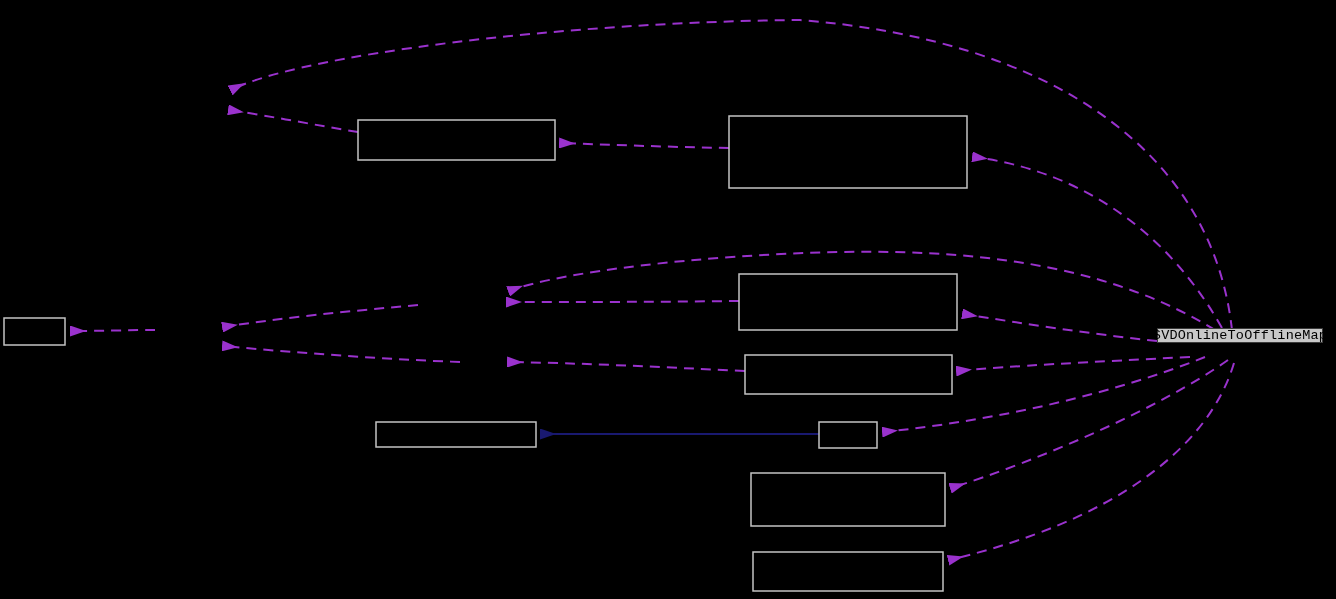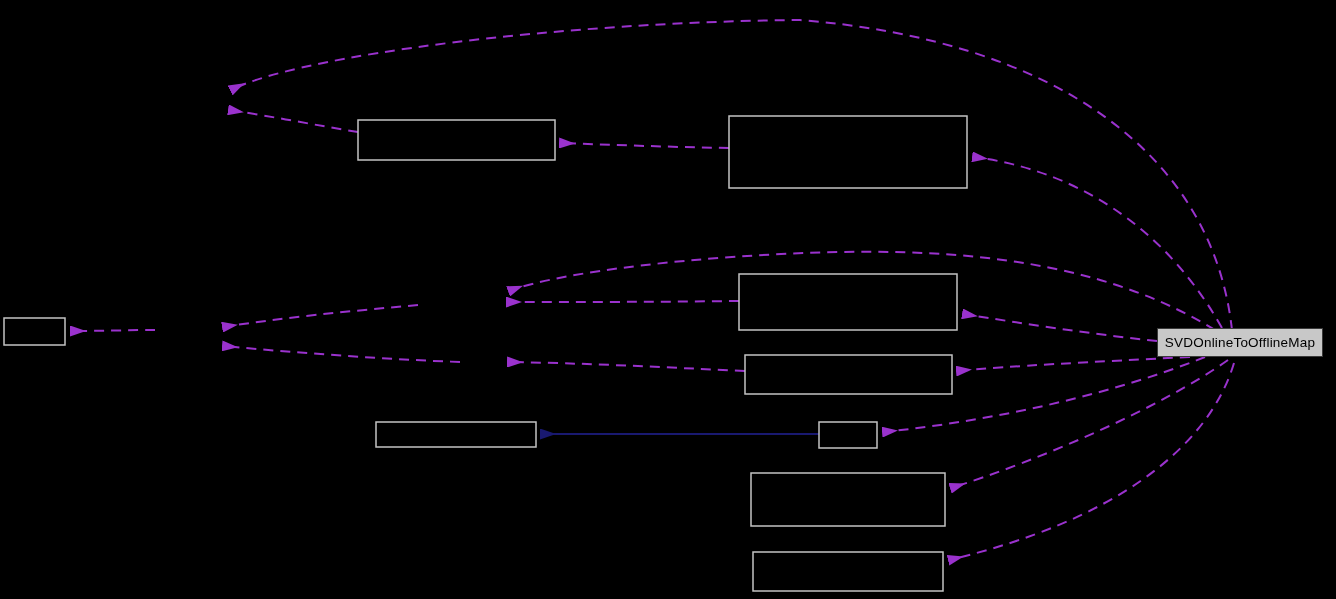--- a/index.html
+++ b/index.html
@@ -67,16 +67,16 @@
       <rect x="4" y="318" width="61" height="27" fill="#000000" stroke="#c3c3c3" stroke-width="1.5"></rect>
       <rect x="358" y="120" width="197" height="40" fill="#000000" stroke="#c3c3c3" stroke-width="1.5"></rect>
       <rect x="729" y="116" width="238" height="72" fill="#000000" stroke="#c3c3c3" stroke-width="1.5"></rect>
       <rect x="739" y="274" width="218" height="56" fill="#000000" stroke="#c3c3c3" stroke-width="1.5"></rect>
       <rect x="745" y="355" width="207" height="39" fill="#000000" stroke="#c3c3c3" stroke-width="1.5"></rect>
       <rect x="819" y="422" width="58" height="26" fill="#000000" stroke="#c3c3c3" stroke-width="1.5"></rect>
       <rect x="376" y="422" width="160" height="25" fill="#000000" stroke="#c3c3c3" stroke-width="1.5"></rect>
       <rect x="751" y="473" width="194" height="53" fill="#000000" stroke="#c3c3c3" stroke-width="1.5"></rect>
       <rect x="753" y="552" width="190" height="39" fill="#000000" stroke="#c3c3c3" stroke-width="1.5"></rect>
     </svg>
-  <div id="main-node" style="left: 1157px; top: 328px; width: 166px; height: 29px; background: rgb(200, 200, 200); border: 1px solid rgb(58, 58, 58); color: rgb(0, 0, 0);">
+  <div id="main-node" style="left: 1157px; top: 328px; width: 166px; height: 15px; background: rgb(200, 200, 200); border: 1px solid rgb(58, 58, 58); color: rgb(0, 0, 0); font-family: Liberation Mono, monospace;">
     <span>SVDOnlineToOfflineMap</span>
   </div>
 </div>
 
 </body></html>

